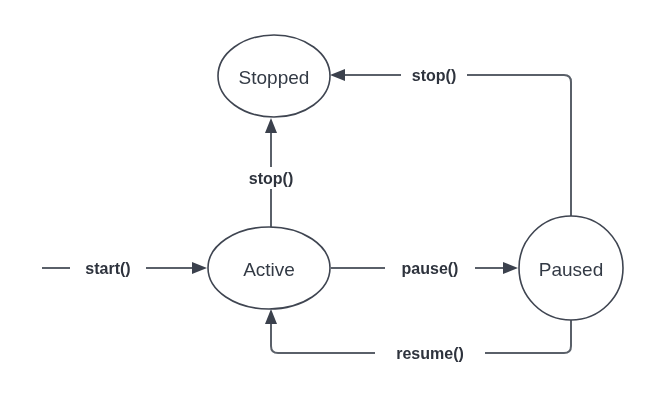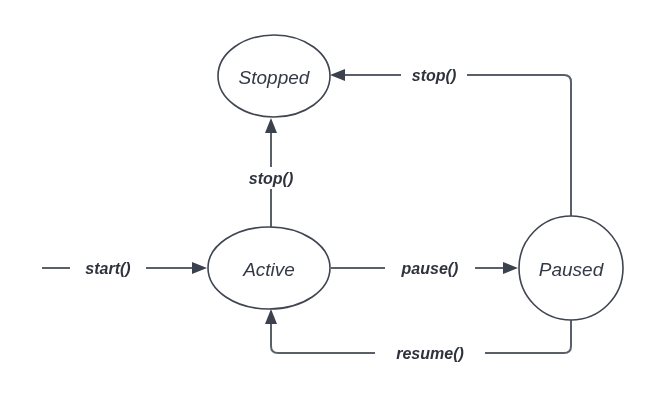--- a/index.html
+++ b/index.html
@@ -9,21 +9,20 @@
   }
   body {
     font-family: "Liberation Sans", sans-serif;
   }
   #canvas {
     position: relative;
     width: 660px;
     height: 414px;
     background: #ffffff;
     overflow: hidden;
-    font-style: italic;
   }
   #diagram-svg {
     position: absolute;
     left: 0;
     top: 0;
     width: 660px;
     height: 414px;
   }
   .node-shape {
     fill: #ffffff;

